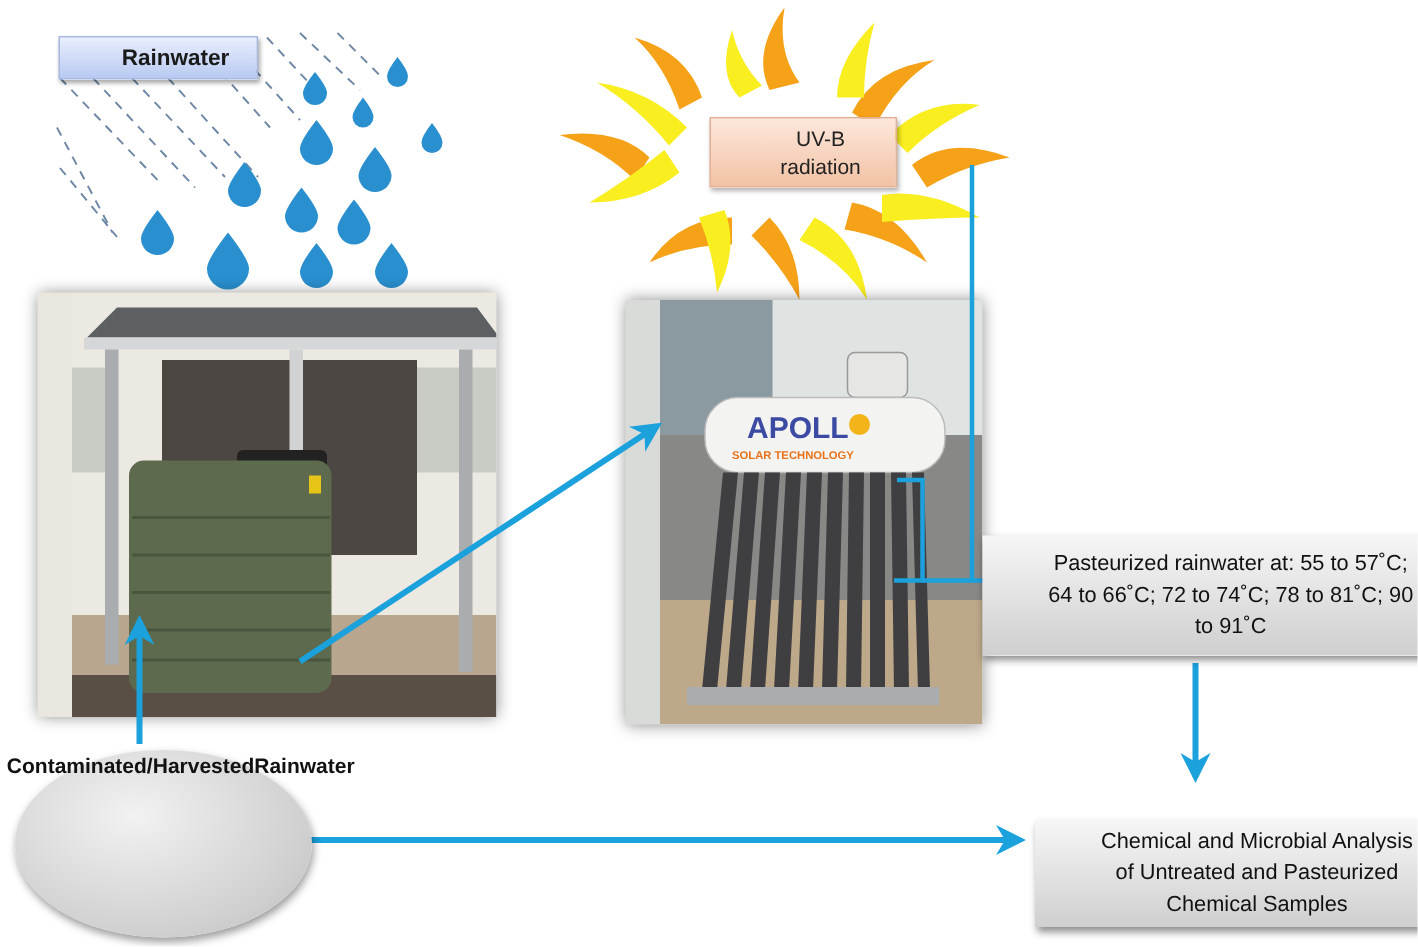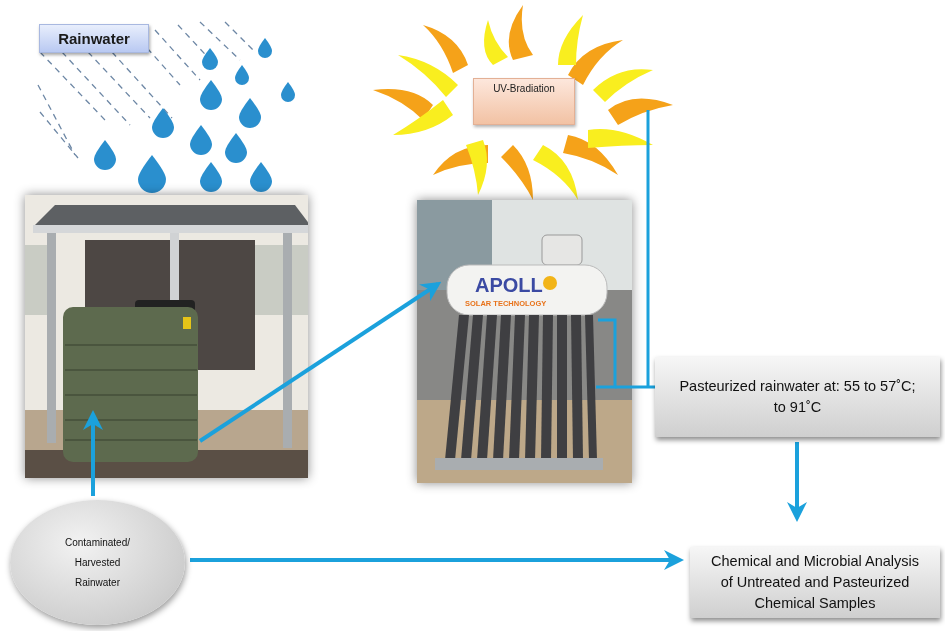--- a/index.html
+++ b/index.html
@@ -1,48 +1,48 @@
 <!DOCTYPE html>
 <html><head>
 <meta charset="utf-8">
 <style>
   html, body { margin:0; padding:0; background:#ffffff; }
   body { width:945px; height:631px; position:relative; overflow:hidden; font-family:"Liberation Sans", "DejaVu Sans", sans-serif; }
-  .abs { position:absolute; }
+  .abs { position:absolute;padding-left:23px; }
   .label-rain {
     left:39px; top:24px; width:108px; height:27px;
     background:linear-gradient(#e8eefc,#b9c9f2);
     border:1px solid #a8b8e0; box-shadow:1px 2px 3px rgba(0,0,0,0.35);
     font-size:15px; font-weight:bold; color:#1a1a1a;
     display:flex; align-items:center; justify-content:center;
   }
   .label-uv {
     left:473px; top:78px; width:100px; height:45px;
     background:linear-gradient(#fde7dc,#f2c2a4);
     border:1px solid #e3b095; box-shadow:1px 2px 3px rgba(0,0,0,0.3);
-    font-size:10px; color:#222; text-align:center; line-height:19px;
-    display:flex; flex-direction:row; justify-content:center;
+    font-size:14px; color:#222; text-align:center; line-height:19px;
+    display:flex; flex-direction:column; justify-content:center;
   }
   .photo { box-shadow:0 0 10px rgba(0,0,0,0.45); overflow:hidden;text-decoration:underline; }
   .photo-tank { left:25px; top:195px; width:283px; height:283px; background:#e9e6df; }
   .photo-solar { left:417px; top:200px; width:215px; height:283px; background:#d9dbd8; }
   .box {
     background:linear-gradient(#f6f6f6,#cfcfcf);
     box-shadow:1px 3px 5px rgba(0,0,0,0.45);
     color:#111; text-align:center; font-size:14.5px; line-height:21px;
     display:flex; flex-direction:column; justify-content:center; align-items:center;
   }
   .box-past { left:655px; top:357px; width:285px; height:80px; }
   .box-anal { left:690px; top:547px; width:250px; height:71px; }
   .ellipse {
     left:10px; top:500px; width:175px; height:125px; border-radius:50%;
     background:radial-gradient(ellipse at 40% 35%, #f2f2f2, #cfcfcf 70%, #bdbdbd);
     box-shadow:1px 3px 6px rgba(0,0,0,0.4);
-    font-size:10px; line-height:20px; color:#111; text-align:center;
-    display:flex; flex-direction:column; justify-content:center;
+    font-size:14px; line-height:20px; color:#111; text-align:center;
+    display:flex; justify-content:center;font-weight:bold;
   }
   svg.overlay { position:absolute; left:0; top:0; pointer-events:none; }
 </style>
 </head>
 <body>
 
 <svg class="overlay" width="945" height="631">
   <g stroke="#6d87a5" stroke-width="1.3" stroke-dasharray="6 5">
     <line x1="40" y1="52" x2="105" y2="120"></line>
     <line x1="62" y1="52" x2="130" y2="125"></line>
@@ -176,20 +176,21 @@
 </svg>
 
 <div class="abs ellipse">
   <span>Contaminated/</span>
   <span>Harvested</span>
   <span>Rainwater</span>
 </div>
 
 <div class="abs box box-past">
   <span>Pasteurized rainwater at: 55 to 57˚C;</span>
+  <span>64 to 66˚C; 72 to 74˚C; 78 to 81˚C; 90</span>
   <span>to 91˚C</span>
 </div>
 
 <div class="abs box box-anal">
   <span>Chemical and Microbial Analysis</span>
   <span>of Untreated and Pasteurized</span>
   <span>Chemical Samples</span>
 </div>
 
 </body></html>

